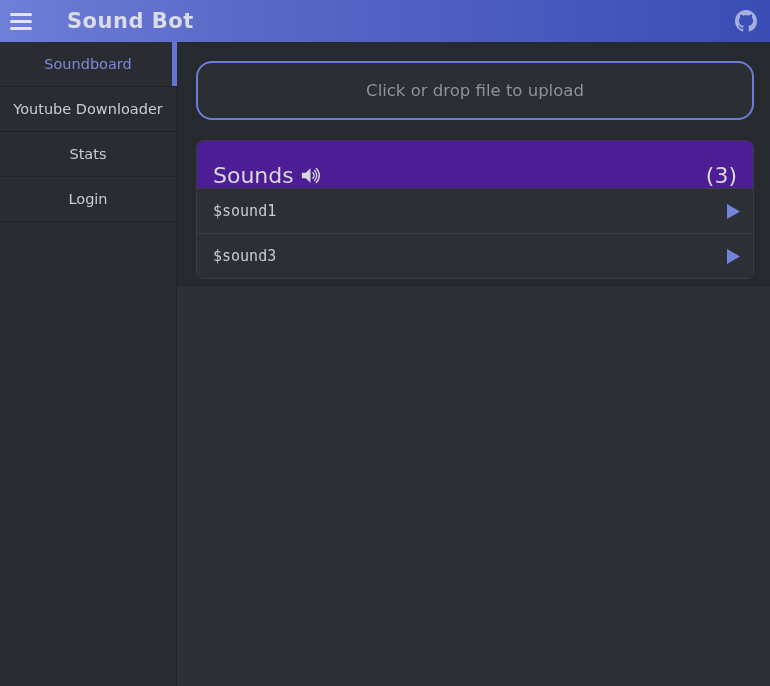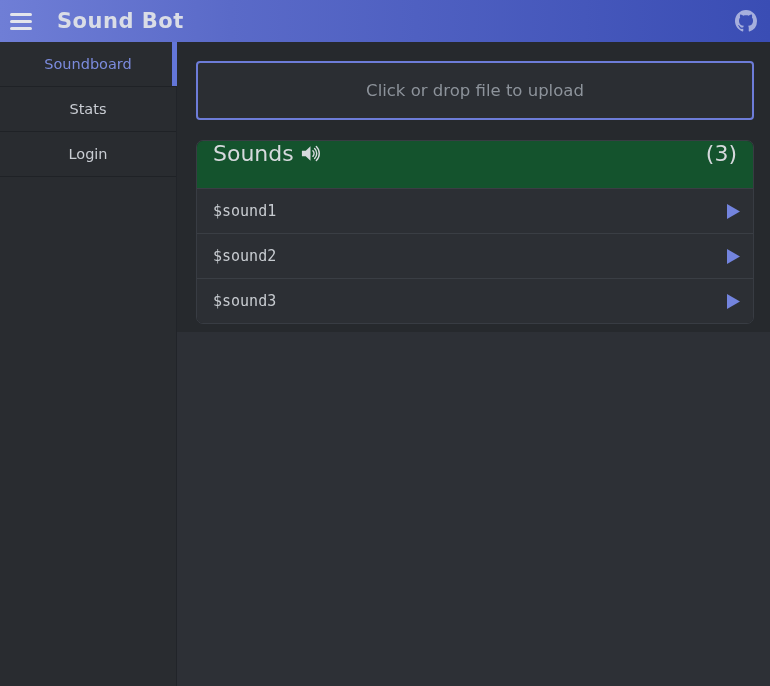--- a/index.html
+++ b/index.html
@@ -6,21 +6,21 @@
   html,body { width:770px; height:686px; overflow:hidden; }
   body {
     background:#2d3036;
     font-family:"DejaVu Sans","Liberation Sans",sans-serif;
     color:#c9cdd3;
   }
   
   .header {
     height:42px;
     background:linear-gradient(90deg,#6f7ed6 0%,#5a6ac8 30%,#3a4db4 100%);
-    display:flex; align-items:center;
+    display:flex; align-items:center;gap:10px;
   }
   .hamburger {
     width:22px; margin-left:10px; cursor:pointer;
     display:flex; flex-direction:column; gap:4px;
   }
   .hamburger span { display:block; height:3px; border-radius:2px; background:#e3e5ec; }
   .app-title {
     margin-left:25px; font-size:21px; font-weight:bold;
     color:#dadde6; letter-spacing:0.5px;
   }
@@ -42,33 +42,33 @@
   .active-bar {
     position:absolute; right:-1px; top:0; bottom:0; width:5px;
     background:#6376d8; display:none;
   }
   .sidebar-item.active .active-bar { display:block; }
   .main { flex:1; min-width:0; }
   .view { background:#26292d; padding:19px 16px 8px 19px; }
   
   .dropzone {
     height:59px; background:#2b2e33;
-    border:2px solid #6d7cd8; border-radius:4px;
+    border:2px solid #6d7cd8; border-radius:16px;
     display:flex; align-items:center; justify-content:center;
     color:#8d939b; font-size:16.5px; cursor:pointer;
     margin-bottom:20px;
   }
   
   .panel {
     border-radius:7px; overflow:hidden;
     border:1px solid #383c43;
   }
   .panel-header {
-    background:#14532d; height:47px;
-    display:flex; align-items:flex-start; padding:0 16px;
+    background:#4c1d95; height:47px;
+    display:flex; align-items:flex-end; padding:0 16px;
     color:#d6d9dd; font-size:22px;
   }
   .panel-title { display:flex; align-items:center; }
   .speaker { margin-left:6px; display:flex; align-items:center; }
   .panel-count { margin-left:auto; font-size:22px; color:#d6d9dd; }
   .sound-row {
     height:45px; background:#2c2f34; cursor:pointer;
     display:flex; align-items:center; padding:0 13px 0 16px;
     border-top:1px solid #3a3e44;
   }
@@ -94,20 +94,24 @@
       <path d="M8 0C3.58 0 0 3.58 0 8c0 3.54 2.29 6.53 5.47 7.59.4.07.55-.17.55-.38 0-.19-.01-.82-.01-1.49-2.01.37-2.53-.49-2.69-.94-.09-.23-.48-.94-.82-1.13-.28-.15-.68-.52-.01-.53.63-.01 1.08.58 1.23.82.72 1.21 1.87.87 2.33.66.07-.52.28-.87.51-1.07-1.78-.2-3.64-.89-3.64-3.95 0-.87.31-1.59.82-2.15-.08-.2-.36-1.02.08-2.12 0 0 .67-.21 2.2.82.64-.18 1.32-.27 2-.27s1.36.09 2 .27c1.53-1.04 2.2-.82 2.2-.82.44 1.1.16 1.92.08 2.12.51.56.82 1.27.82 2.15 0 3.07-1.87 3.75-3.65 3.95.29.25.54.73.54 1.48 0 1.07-.01 1.93-.01 2.2 0 .21.15.46.55.38A8.01 8.01 0 0 0 16 8c0-4.42-3.58-8-8-8z"></path>
     </svg>
   </div>
 </div>
 
 <div class="app">
   <div class="sidebar">
     <div class="sidebar-item active">
       <span>Soundboard</span>
       <div class="active-bar"></div>
+    </div>
+    <div class="sidebar-item">
+      <span>Youtube Downloader</span>
+
     </div>
     <div class="sidebar-item">
       <span>Stats</span>
 
     </div>
     <div class="sidebar-item">
       <span>Login</span>
 
     </div>
   </div>
@@ -137,28 +141,20 @@
 
         <div class="sound-row">
           <span class="sound-name">$sound1</span>
           <span class="play-btn">
             <svg width="13" height="15" viewBox="0 0 13 15" aria-hidden="true">
               <polygon points="0,0 13,7.5 0,15" fill="#7384de"></polygon>
             </svg>
           </span>
         </div>
         <div class="sound-row">
-          <span class="sound-name">$sound2</span>
-          <span class="play-btn">
-            <svg width="13" height="15" viewBox="0 0 13 15" aria-hidden="true">
-              <polygon points="0,0 13,7.5 0,15" fill="#7384de"></polygon>
-            </svg>
-          </span>
-        </div>
-        <div class="sound-row">
           <span class="sound-name">$sound3</span>
           <span class="play-btn">
             <svg width="13" height="15" viewBox="0 0 13 15" aria-hidden="true">
               <polygon points="0,0 13,7.5 0,15" fill="#7384de"></polygon>
             </svg>
           </span>
         </div>
       </div>
 
     </div>

